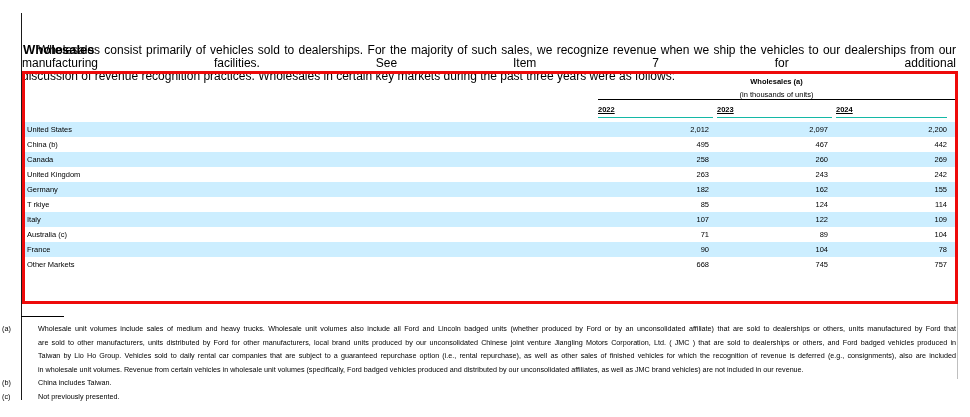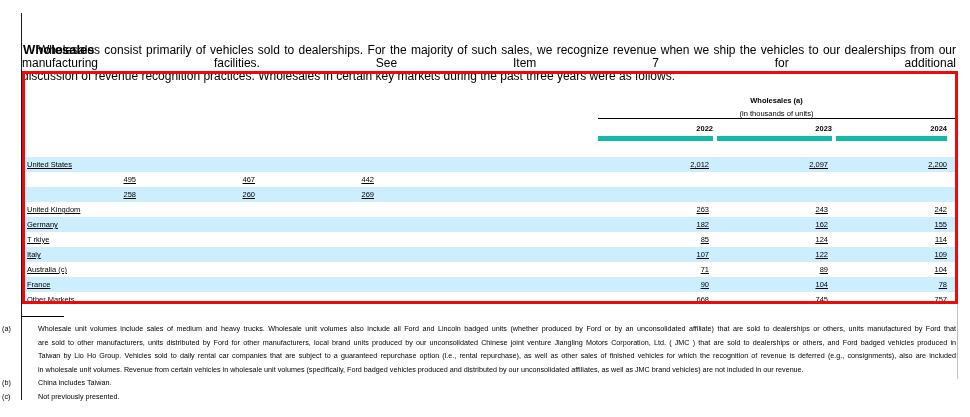--- a/index.html
+++ b/index.html
@@ -21,28 +21,28 @@
   .intro .l1 { text-indent:16px; text-align:justify; text-align-last:justify; white-space:normal; }
   .intro .l2 { text-align:left; }
 
   
   .red-box { left:22px; top:71px; width:936px; height:233px;
     border:3px solid #ee0a0a; box-sizing:border-box; pointer-events:none; z-index:5; }
 
   
   .tbl { left:25px; top:74px; width:930px; height:227px; font-size:7.5px; }
   .hn { margin-left:573px; width:357px; box-sizing:border-box; }
-  .hn-title { padding-top:22px; text-align:center; font-weight:bold; line-height:9px; margin-bottom:4px; }
+  .hn-title { padding-top:3px; text-align:center; font-weight:bold; line-height:9px; margin-bottom:4px; }
   .hn-sub { text-align:center; font-weight:normal; line-height:9px; padding-bottom:0;
     border-bottom:1px solid #000; }
   .years { display:flex; margin-left:573px; width:357px; margin-top:3px; }
-  .year { width:115px; margin-right:4px; box-sizing:border-box; text-align:right;
-    font-weight:bold; padding:2px 0 3px 0; border-bottom:5px solid #14b8a6; line-height:9px; }
+  .year { width:115px; margin-right:4px; box-sizing:border-box; text-align:left;
+    font-weight:bold; padding:2px 0 3px 0; border-bottom:1px solid #14b8a6; line-height:9px;text-decoration:underline; }
   .year.y3 { width:111px; margin-right:0; }
-  .rows { margin-top:16px;text-decoration:underline; }
+  .rows { margin-top:4px; }
   .row { display:flex; align-items:center; height:15px; }
   .row.alt { background:#cceeff; }
   .row .lbl { flex:1; padding-left:2px; }
   .row .val { width:119px; box-sizing:border-box; text-align:right; padding-right:8px; }
   .row.total { height:19px; font-weight:bold; background:#cceeff; border-bottom:1px solid #000; }
   .row.total .lbl { padding-left:14px; }
 
   
   .fn-sep { left:21px; top:316px; width:43px; height:1px; background:#000; }
   .fn { left:0; width:956px; font-size:7.2px; line-height:13.5px; }
@@ -79,25 +79,27 @@
     <div class="year y3">2024</div>
   </div>
   <div class="rows">
     <div class="row alt">
       <div class="lbl">United States</div>
       <div class="val">2,012</div>
       <div class="val">2,097</div>
       <div class="val">2,200</div>
     </div>
     <div class="row">
+      <div class="lbl">China (b)</div>
       <div class="val">495</div>
       <div class="val">467</div>
       <div class="val">442</div>
     </div>
     <div class="row alt">
+      <div class="lbl">Canada</div>
       <div class="val">258</div>
       <div class="val">260</div>
       <div class="val">269</div>
     </div>
     <div class="row">
       <div class="lbl">United Kingdom</div>
       <div class="val">263</div>
       <div class="val">243</div>
       <div class="val">242</div>
     </div>

